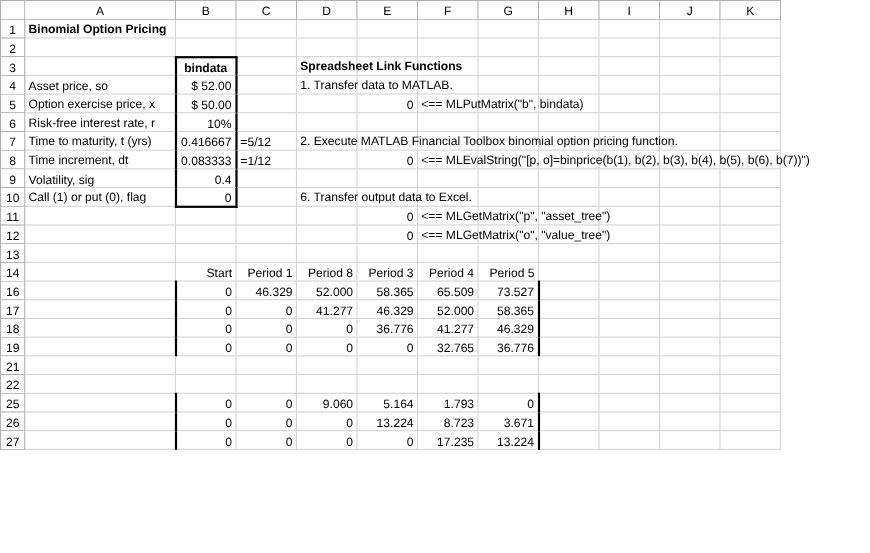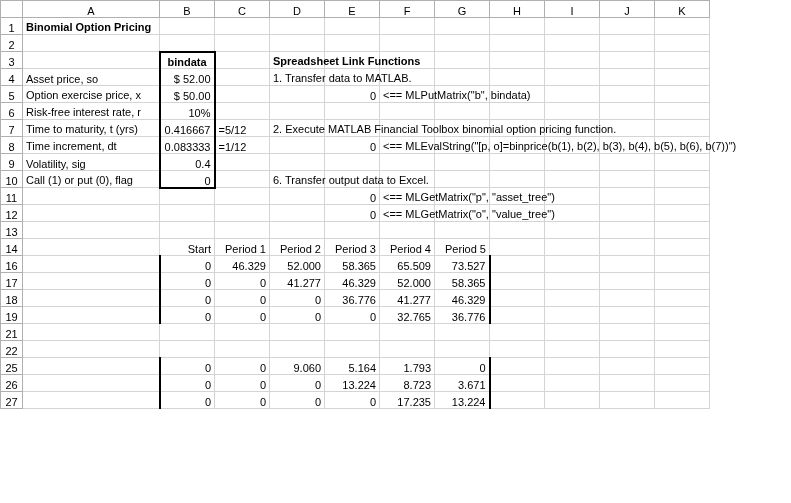--- a/index.html
+++ b/index.html
@@ -292,21 +292,21 @@
         <td></td>
         <td></td>
         <td></td>
   </tr>
 
   <tr>
     <th class="rowhead">14</th>
     <td></td>
     <td class="right">Start</td>
     <td class="right">Period 1</td>
-    <td class="right">Period 2</td>
+    <td class="right">Period 8</td>
     <td class="right">Period 3</td>
     <td class="right">Period 4</td>
     <td class="right">Period 5</td>
     <td></td>
         <td></td>
         <td></td>
         <td></td>
   </tr>
 
   <tr>

